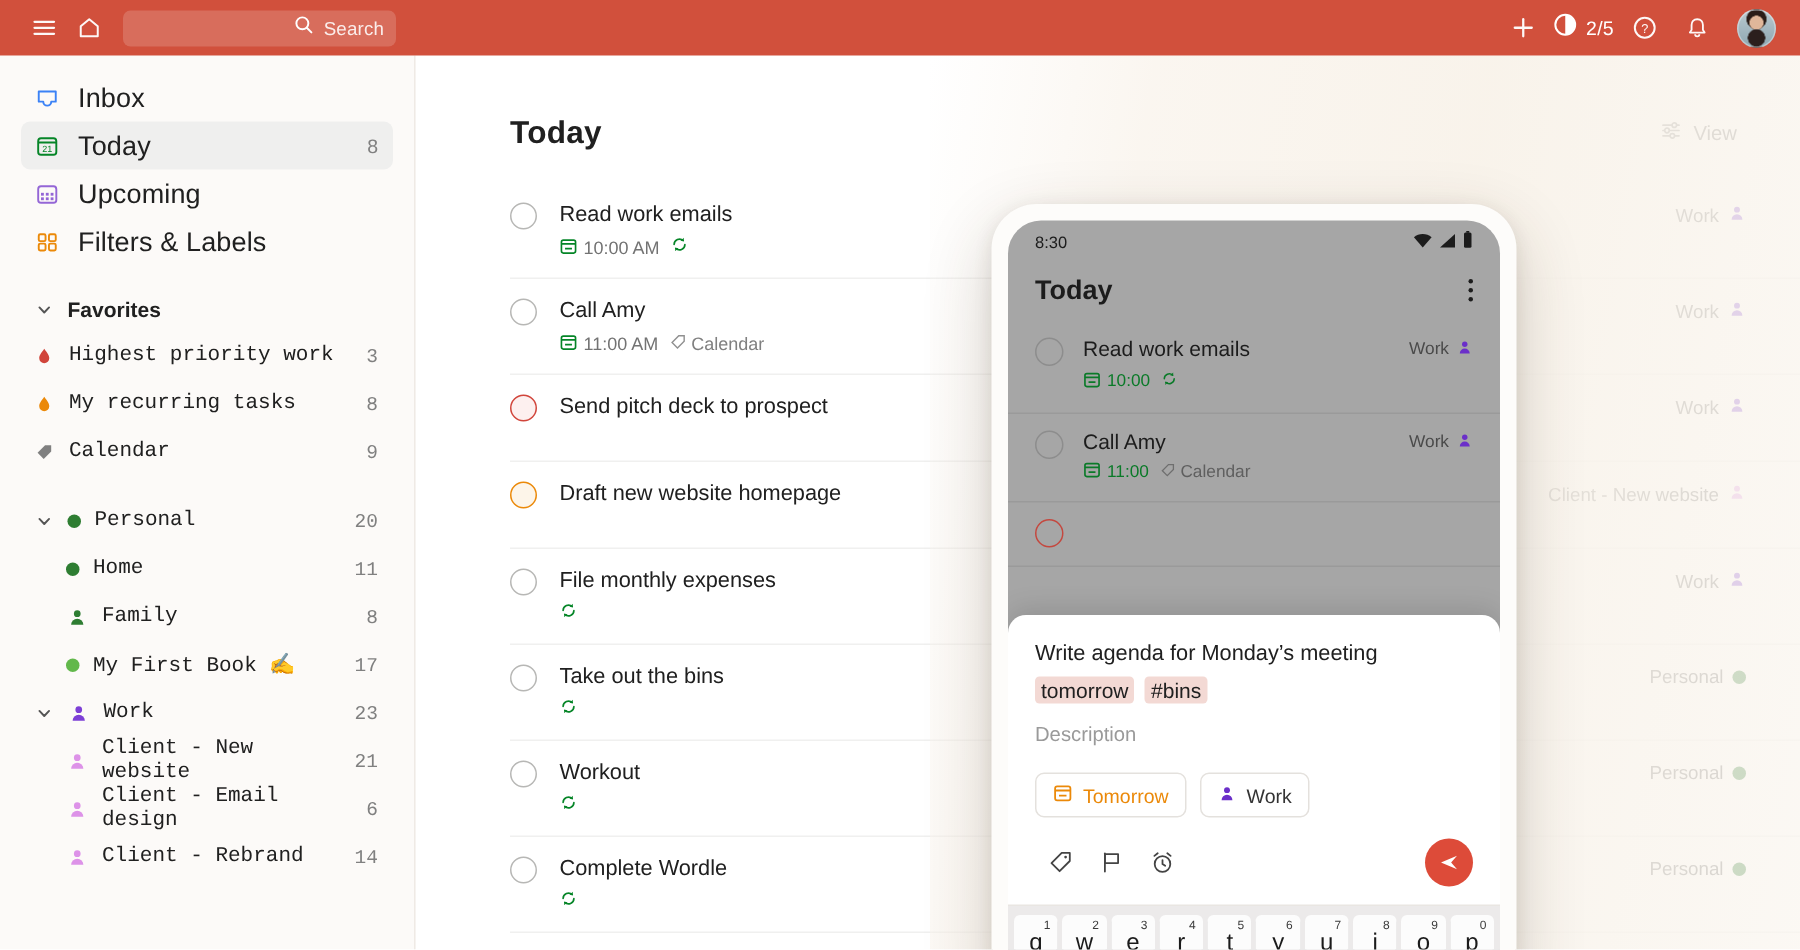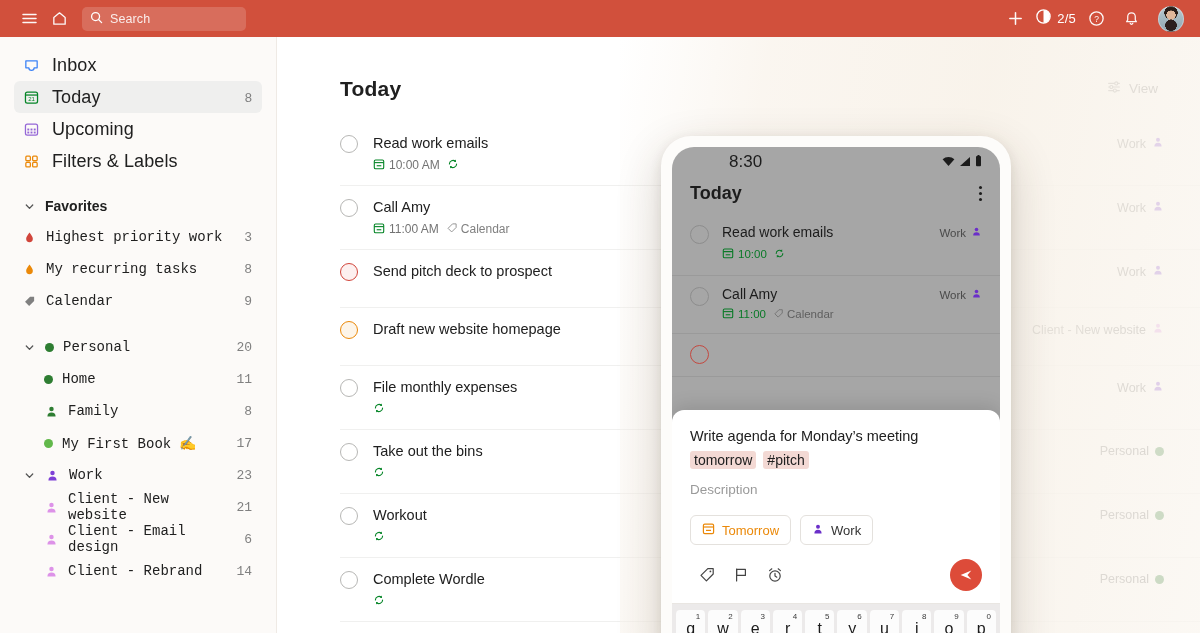--- a/index.html
+++ b/index.html
@@ -21,26 +21,27 @@
     z-index: 30;
   }
   .tb-icon {
     width: 30px; height: 30px;
     display: flex; align-items: center; justify-content: center;
     color: #fff; opacity: .96;
   }
   .tb-icon svg { display: block; }
   .search-box {
     margin-left: 8px;
-    width: 164px; height: 24px;
+    width: 182px; height: 24px;
     background: rgba(255,255,255,.17);
     border-radius: 5px;
     display: flex; align-items: center;
     padding: 0 8px;
     gap: 7px;
+    justify-content: flex-end;
   }
   .search-box .ph {
     font-size: 12.5px; color: rgba(255,255,255,.88);
     letter-spacing: .1px;
   }
   .tb-right {
     margin-left: auto; display: flex; align-items: center; gap: 5px;
     padding-right: 2px;
   }
   .karma { display: flex; align-items: center; gap: 5px; color: #fff; }
@@ -160,21 +161,21 @@
   .pscreen {
     width: 328px; height: 509px;
     border-radius: 22px 22px 0 0;
     background: #a6a6a6;
     overflow: hidden; position: relative;
   }
   .pstatus {
     height: 30px; display: flex; align-items: center;
     padding: 0 18px; color: #1c1c1c;
   }
-  .pstatus .time { font-size: 17px; margin-left: 39px; }
+  .pstatus .time { font-size: 11px; }
   .pstatus .sys { margin-left: auto; display: flex; align-items: flex-end; gap: 4px; }
   .phead { display: flex; align-items: center; padding: 6px 18px 10px 18px; }
   .phead .ptitle { font-size: 18px; font-weight: bold; color: #1c1c1c; }
   .kebab { margin-left: auto; display: flex; flex-direction: column; gap: 3px; cursor: pointer; }
   .kebab i { width: 3px; height: 3px; background: #1c1c1c; border-radius: 50%; display: block; }
 
   .ptask {
     display: flex; align-items: flex-start;
     padding: 10px 18px 12px 18px;
     border-bottom: 1px solid rgba(0,0,0,.07);
@@ -748,21 +749,21 @@
       </div>
 
       <div class="ptask">
         <div class="pcbox p1"></div>
       </div>
 
       <div class="sheet">
         <div class="sheet-title">Write agenda for Monday’s meeting</div>
         <div class="tokens">
           <span class="token">tomorrow</span>
-          <span class="token">#pitch</span>
+          <span class="token">#bins</span>
         </div>
         <div class="desc">Description</div>
 
         <div class="chips">
           <div class="chip due">
             <span><svg width="13" height="13" viewBox="0 0 13 13">
                   <rect x="1.4" y="2.2" width="10.2" height="9.4" rx="1.4" fill="none" stroke="#eb8909" stroke-width="1.2"></rect>
                   <line x1="1.4" y1="5" x2="11.6" y2="5" stroke="#eb8909" stroke-width="1.2"></line>
                   <line x1="4" y1="8.4" x2="9" y2="8.4" stroke="#eb8909" stroke-width="1.2"></line>
                 </svg></span>

